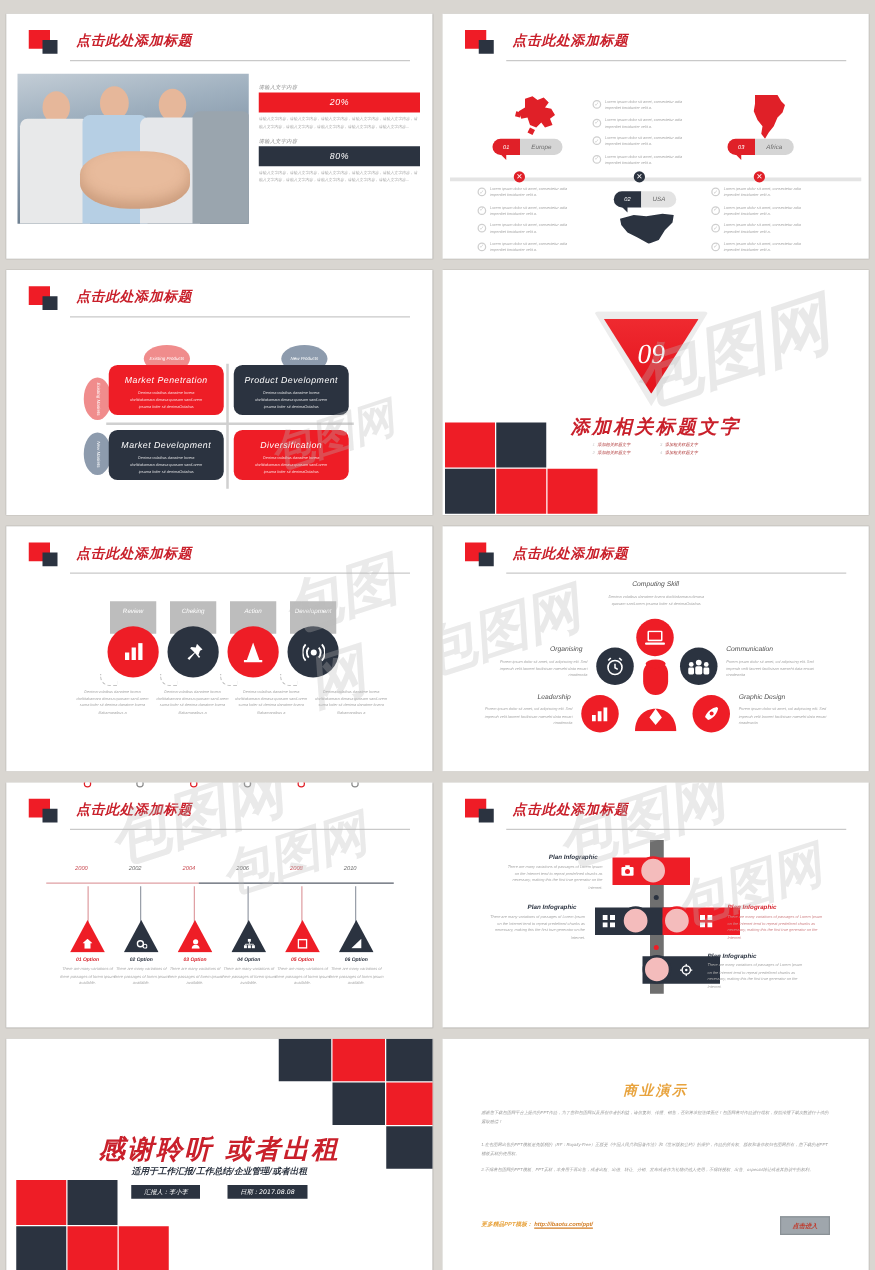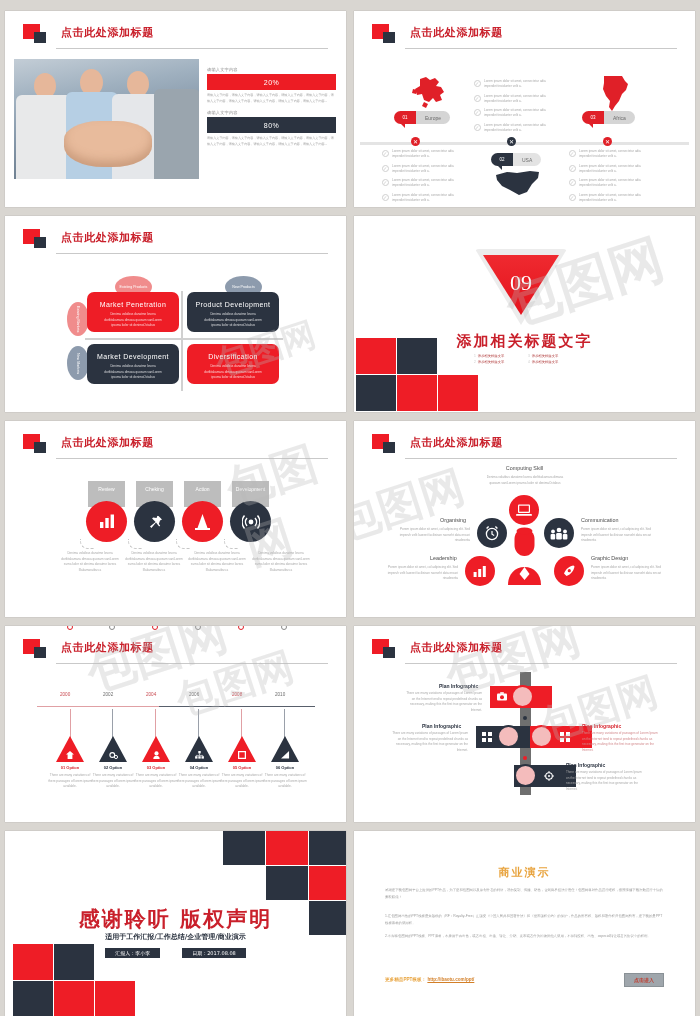--- a/index.html
+++ b/index.html
@@ -9,20 +9,21 @@
     font-family:"Liberation Sans","DejaVu Sans",sans-serif;
     overflow:hidden; position:relative;
   }
   .grid {
     position:absolute; inset:0;
     display:grid;
     grid-template-columns:repeat(2, 341px);
     grid-template-rows:repeat(5, 196px);
     column-gap:8px; row-gap:9px;
     padding:11px 5px 0 5px;
+    font-style:italic;
   }
   .slide {
     background:#fff; position:relative; overflow:hidden;
     box-shadow:0 0 1px rgba(0,0,0,.25);
   }
   
   .hdr { position:absolute; top:13px; left:18px; right:18px; height:26px; }
   .hdr .sq-red { position:absolute; left:0; top:0; width:17px; height:15px; background:#ef1c26; }
   .hdr .sq-dark{ position:absolute; left:11px; top:8px; width:12px; height:11px; background:#2b3340; }
   .hdr .ttl {
@@ -709,22 +710,22 @@
   </div>
 
   <div class="slide">
     <div class="blk dark" style="left:218px;top:0;width:42px;height:34px;"></div>
     <div class="blk red" style="left:261px;top:0;width:42px;height:34px;"></div>
     <div class="blk dark" style="left:304px;top:0;width:42px;height:34px;"></div>
     <div class="blk dark" style="left:261px;top:35px;width:42px;height:34px;"></div>
     <div class="blk red" style="left:304px;top:35px;width:42px;height:34px;"></div>
     <div class="blk dark" style="left:304px;top:70px;width:42px;height:34px;"></div>
 
-    <div class="th-title">感谢聆听 版权声明</div>
-    <div class="th-sub">适用于工作汇报/工作总结/企业管理/商业演示</div>
+    <div class="th-title">感谢聆听 或者出租</div>
+    <div class="th-sub">适用于工作汇报/工作总结/企业管理/或者出租</div>
     <div class="th-tags">
       <div class="th-tag">汇报人：李小李</div>
       <div class="th-tag">日期：2017.08.08</div>
     </div>
 
     <div class="blk red" style="left:8px;top:113px;width:40px;height:36px;"></div>
     <div class="blk dark" style="left:49px;top:113px;width:40px;height:36px;"></div>
     <div class="blk dark" style="left:8px;top:150px;width:40px;height:36px;"></div>
     <div class="blk red" style="left:49px;top:150px;width:40px;height:36px;"></div>
     <div class="blk red" style="left:90px;top:150px;width:40px;height:36px;"></div>

